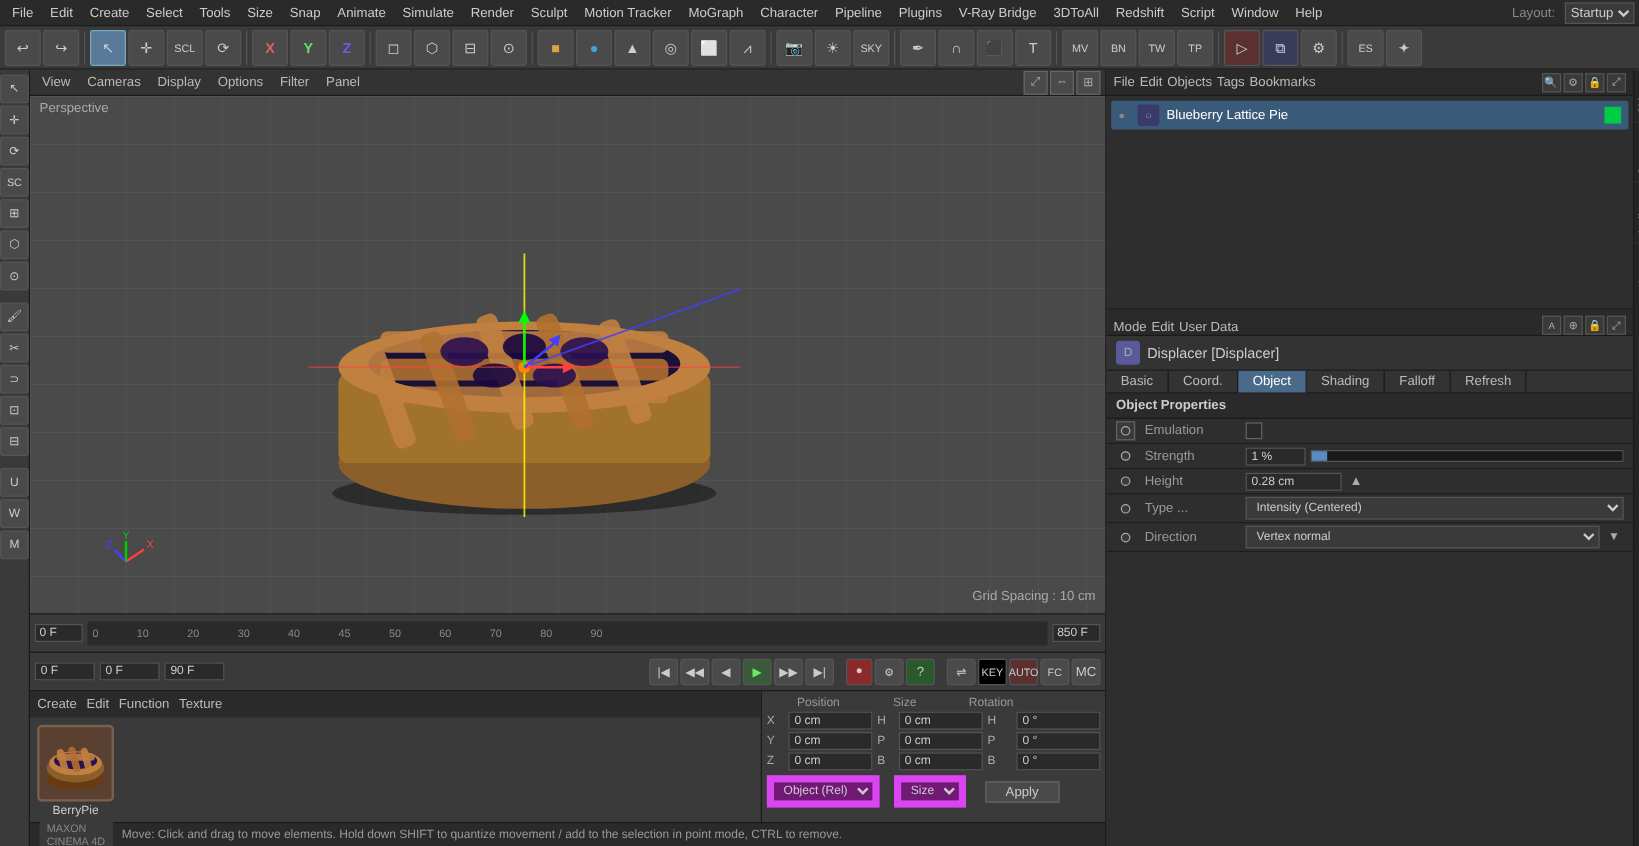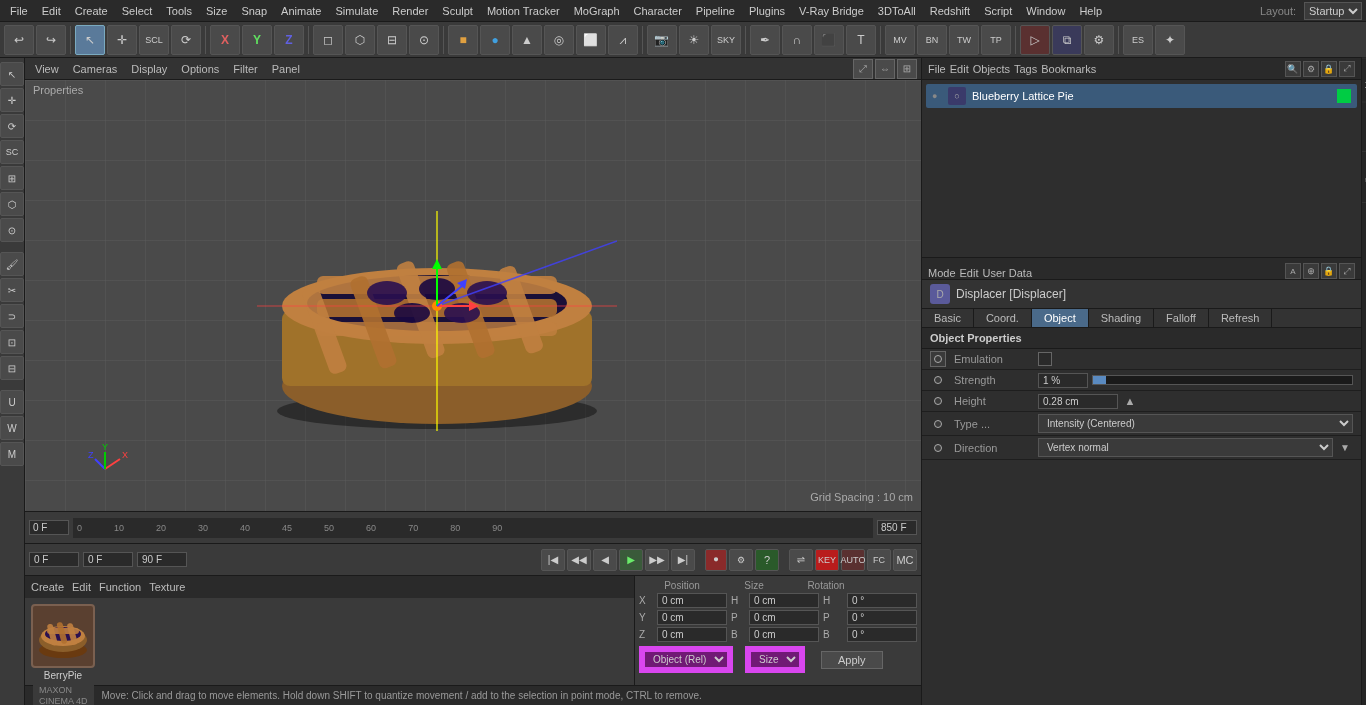--- a/index.html
+++ b/index.html
@@ -241,21 +241,21 @@
         <div style="display:flex; gap:2px;">
           <div class="vp-icon">⤢</div>
           <div class="vp-icon">⇔</div>
           <div class="vp-icon">⊞</div>
         </div>
       </div>
 
       <div class="viewport" style="flex:1; position:relative;">
         <div class="viewport-grid"></div>
 
-        <div class="perspective-label">Properties</div>
+        <div class="perspective-label">Perspective</div>
 
         <svg class="pie-svg" width="360" height="220" viewBox="0 0 360 220">
 
           <ellipse cx="180" cy="200" rx="160" ry="18" fill="rgba(0,0,0,0.4)"></ellipse>
 
           <ellipse cx="180" cy="175" rx="155" ry="38" fill="#8B5E2A"></ellipse>
 
           <rect x="25" y="100" width="310" height="75" fill="#A0722A" rx="8"></rect>
 
           <ellipse cx="180" cy="100" rx="130" ry="30" fill="#2a1a4a"></ellipse>
@@ -337,21 +337,21 @@
         <div class="pb-btn">◀</div>
         <div class="pb-btn" style="background:#3a5a3a; color:#6aea6a;">▶</div>
         <div class="pb-btn">▶▶</div>
         <div class="pb-btn">▶|</div>
         <div style="width:6px"></div>
         <div class="pb-btn pb-rec" style="width:22px; height:22px; font-size:9px">⏺</div>
         <div class="pb-btn" style="font-size:9px">⚙</div>
         <div class="pb-btn pb-help" style="font-size:11px">?</div>
         <div style="width:6px"></div>
         <div class="pb-btn">⇌</div>
-        <div class="pb-btn" style="background:#b91c1c; font-size:9px">KEY</div>
+        <div class="pb-btn" style="background:#000000; font-size:9px">KEY</div>
         <div class="pb-btn" style="background:#5a3030; font-size:9px">AUTO</div>
         <div class="pb-btn" style="font-size:9px">FC</div>
         <div class="pb-btn" style="font-size:11px">MC</div>
       </div>
     </div>
 
     <div class="bottom-area">
 
       <div class="material-panel">
         <div class="mat-menu">

